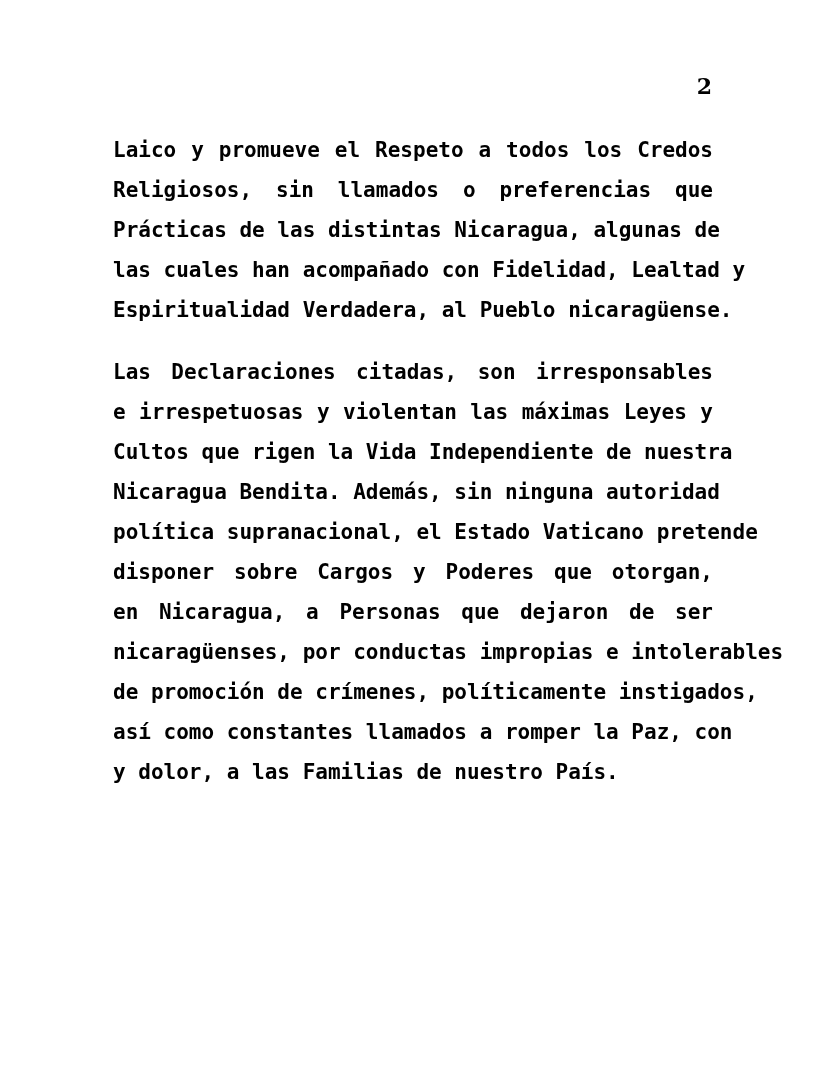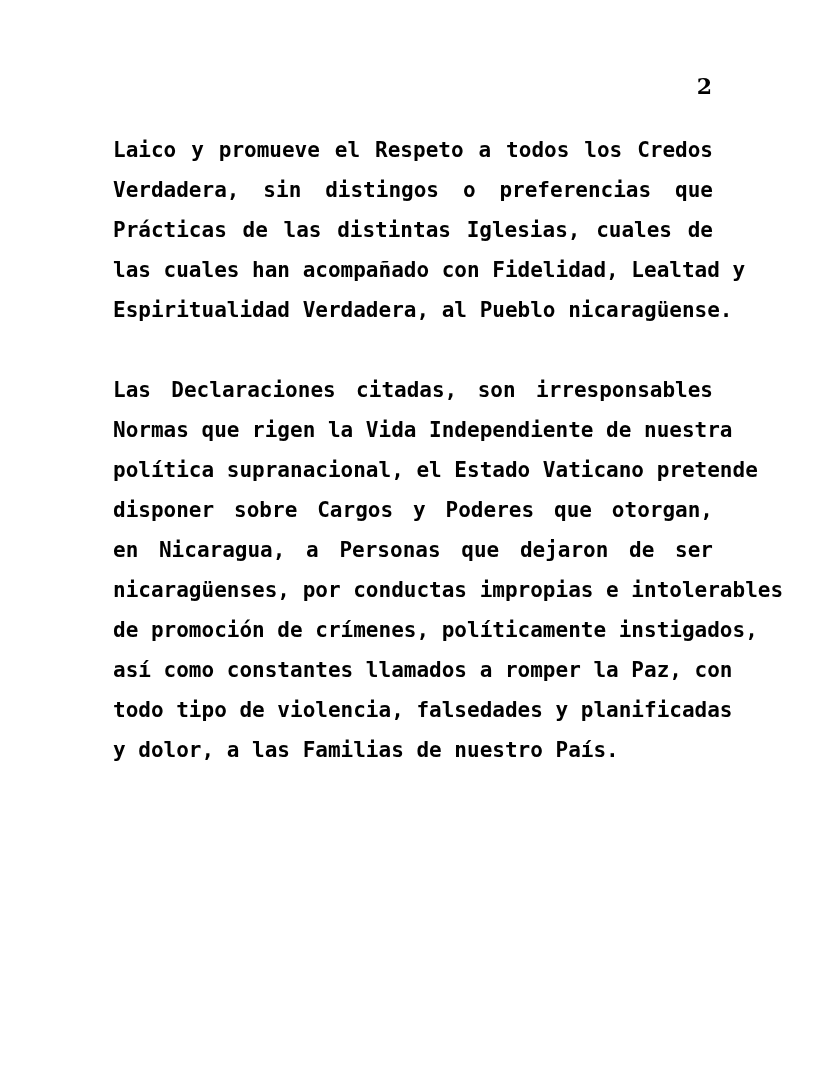--- a/index.html
+++ b/index.html
@@ -46,21 +46,21 @@
   .para {
     margin: 0;
     font-size: 20.5px;
     line-height: 40px;
     font-weight: bold;
     letter-spacing: 0px;
     color: #000000;
   }
 
   .para + .para {
-    margin-top: 40px;
+    margin-top: 22px;
   }
 
   
   .line {
     display: block;
     text-align: justify;
     text-align-last: justify;
     white-space: pre;
     font-size: 21px;
     line-height: 40px;
@@ -74,32 +74,33 @@
 </head>
 <body>
 
 <div id="page">
 
   <div id="page-number">2</div>
 
   <div id="body-text">
     <div class="para">
         <span class="line">Laico y promueve el Respeto a todos los Credos</span>
-        <span class="line">Verdadera, sin distingos o preferencias que</span>
-        <span class="line">Prácticas de las distintas Iglesias, cuales de</span>
+        <span class="line">Religiosos, sin llamados o preferencias que</span>
+        <span class="line">Prácticas de las distintas Nicaragua, algunas de</span>
         <span class="line">las cuales han acompañado con Fidelidad, Lealtad y</span>
         <span class="line last">Espiritualidad Verdadera, al Pueblo nicaragüense.</span>
       </div>
     <div class="para">
         <span class="line">Las Declaraciones citadas, son irresponsables</span>
-        <span class="line">Normas que rigen la Vida Independiente de nuestra</span>
+        <span class="line">e irrespetuosas y violentan las máximas Leyes y</span>
+        <span class="line">Cultos que rigen la Vida Independiente de nuestra</span>
+        <span class="line">Nicaragua Bendita. Además, sin ninguna autoridad</span>
         <span class="line">política supranacional, el Estado Vaticano pretende</span>
         <span class="line">disponer sobre Cargos y Poderes que otorgan,</span>
         <span class="line">en Nicaragua, a Personas que dejaron de ser</span>
         <span class="line">nicaragüenses, por conductas impropias e intolerables</span>
         <span class="line">de promoción de crímenes, políticamente instigados,</span>
         <span class="line">así como constantes llamados a romper la Paz, con</span>
-        <span class="line">todo tipo de violencia, falsedades y planificadas</span>
         <span class="line last">y dolor, a las Familias de nuestro País.</span>
       </div>
   </div>
 
 </div>
 
 </body></html>

